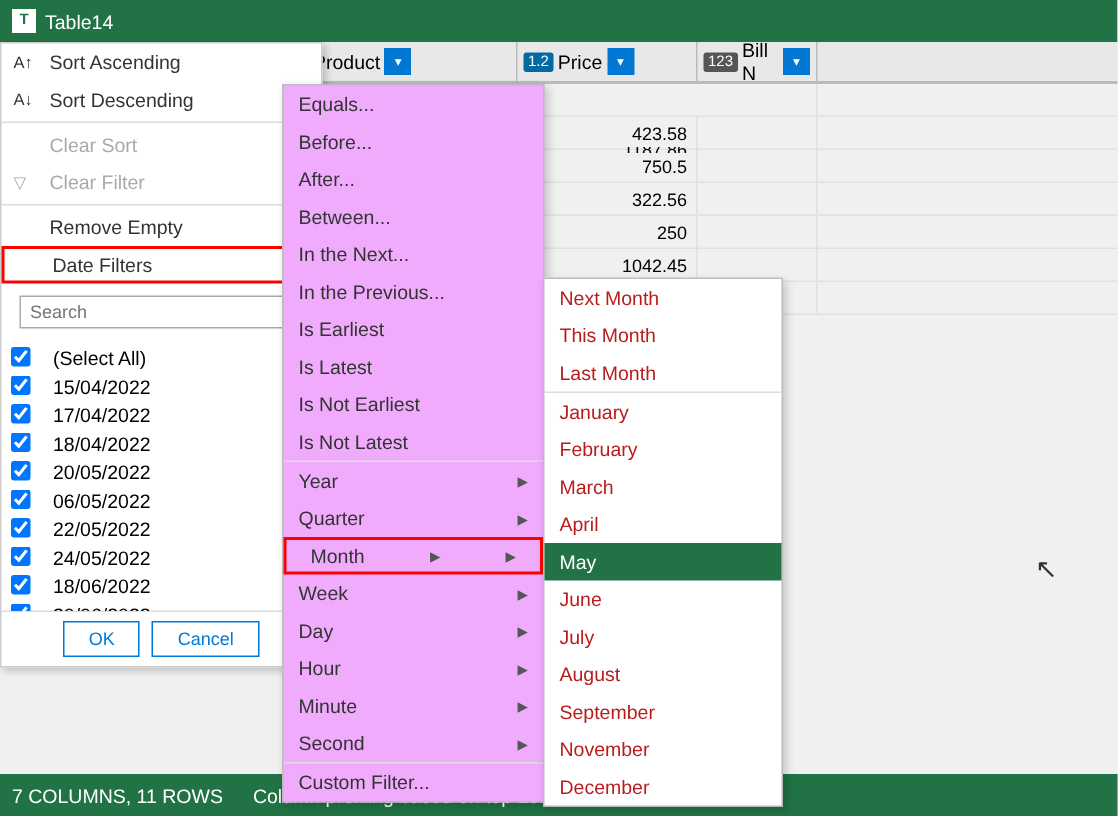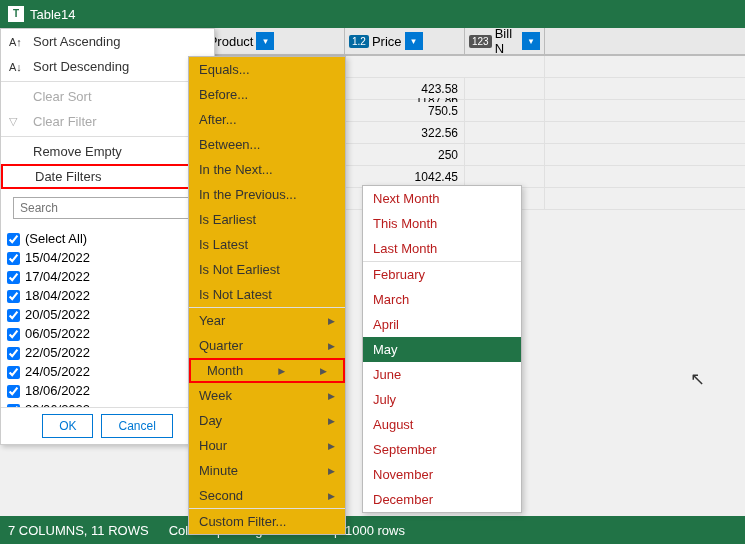--- a/index.html
+++ b/index.html
@@ -42,21 +42,21 @@
 
     .search-box {
       margin: 4px 6px;
       border: 1px solid #aaa;
       padding: 3px 6px;
       width: calc(100% - 12px);
       font-size: 12px;
       color: #0369a1;
     }
     .checkbox-list { max-height: 180px; overflow-y: auto; padding: 2px 6px; }
-    .checkbox-item { display: flex; align-items: flex-end; gap: 5px; padding: 2px 0; }
+    .checkbox-item { display: flex; align-items: flex-start; gap: 15px; padding: 2px 0; }
     .checkbox-item input { margin: 0; }
     .bottom-buttons {
       display: flex;
       justify-content: center;
       gap: 8px;
       padding: 6px;
       border-top: 1px solid #ddd;
     }
     .btn {
       padding: 4px 16px;
@@ -65,22 +65,22 @@
       color: #0078d4;
       cursor: pointer;
       font-size: 12px;
     }
 
     
     .filter-menu {
       position: absolute;
       top: 56px;
       left: 188px;
-      width: 158px;
-      background: #eab308;
+      width: 175px;
+      background: #f0abfc;
       border: 1px solid #bbb;
       box-shadow: 2px 2px 6px rgba(0,0,0,0.2);
       z-index: 20;
     }
     .filter-menu-item {
       display: flex;
       align-items: center;
       justify-content: space-between;
       padding: 5px 10px;
       cursor: pointer;
@@ -410,20 +410,23 @@
     <span>Next Month</span>
   </div>
   <div class="month-item">
     <span>This Month</span>
   </div>
   <div class="month-item">
     <span>Last Month</span>
   </div>
   <div style="height:1px;background:#ddd;"></div>
   <div class="month-item">
+    <span>January</span>
+  </div>
+  <div class="month-item">
     <span>February</span>
   </div>
   <div class="month-item">
     <span>March</span>
   </div>
   <div class="month-item">
     <span>April</span>
   </div>
   <div class="month-item active">
     <span>May</span>

